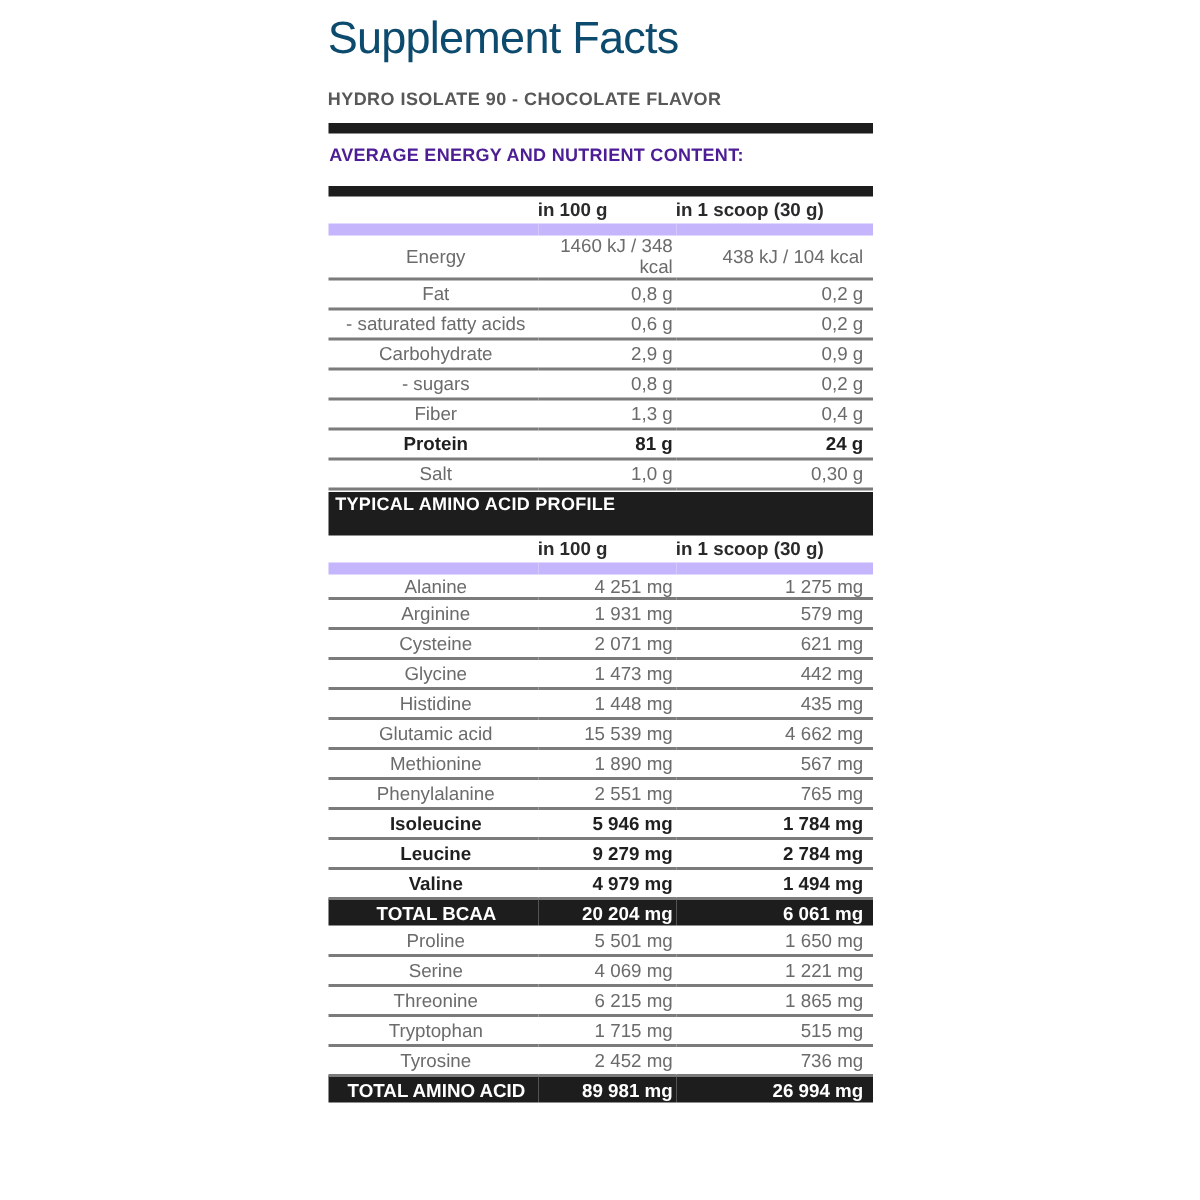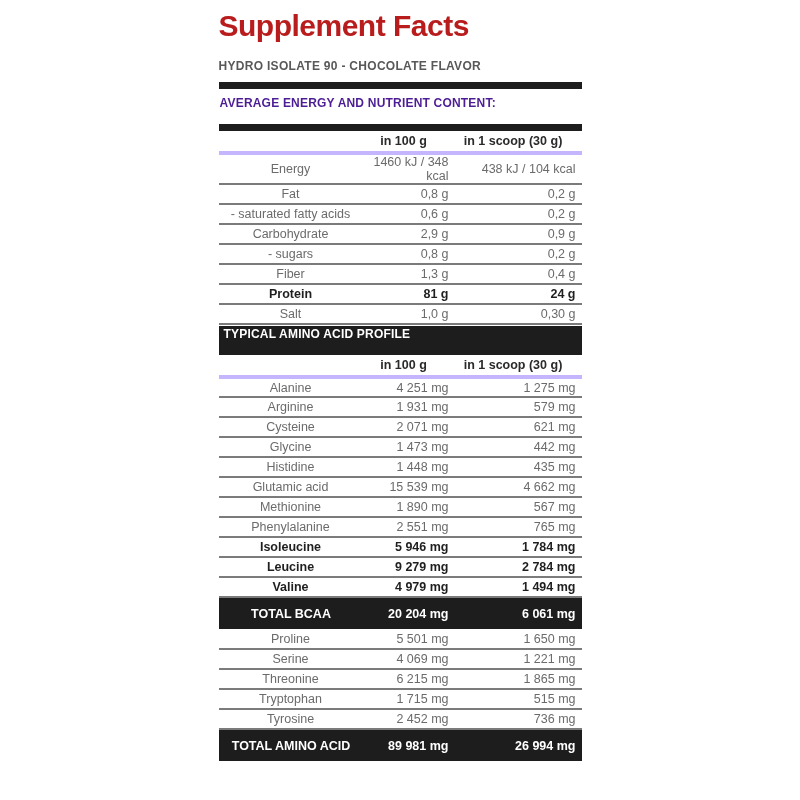--- a/index.html
+++ b/index.html
@@ -11,23 +11,23 @@
   body { height: 800px; overflow: hidden; }
 
   .label-wrap {
     width: 363px;
     margin: 8px auto 0 auto;
     color: #222222;
   }
 
   .sf-title {
     font-size: 30px;
-    font-weight: 700;
+    font-weight: 400;
     letter-spacing: -0.5px;
-    color: #b91c1c;
+    color: #0c4a6e;
     line-height: 36px;
   }
 
   .sf-subtitle {
     margin-top: 15px;
     font-size: 12px;
     font-weight: 700;
     letter-spacing: 0.3px;
     color: #585858;
   }
@@ -65,23 +65,23 @@
   }
   col.c-label { width: 140px; }
   col.c-100   { width: 92px; }
   col.c-scoop { width: 131px; }
 
   th {
     height: 22px;
     font-size: 12.5px;
     font-weight: 700;
     color: #2a2a2a;
-    text-align: center;
+    text-align: left;
     vertical-align: middle;
-    border-bottom: 4px solid #c4b5fd;
+    border-bottom: 8px solid #c4b5fd;
     padding: 0;
   }
   th.h-100   { padding-right: 2px; }
   th.h-scoop { padding-right: 6px; }
 
   td {
     height: 20px;
     font-size: 12.5px;
     color: #6b6b6b;
     vertical-align: middle;
@@ -94,21 +94,21 @@
 
   tr.row-bold td {
     color: #1f1f1f;
     font-weight: 700;
   }
   tr.row-total td {
     background: #1d1d1d;
     color: #ffffff;
     font-weight: 700;
     border-bottom: none;
-    height: 32px;
+    height: 18px;
   }
   tr.row-total td.cell-label { padding-left: 5px; }
 </style>
 </head>
 <body>
 
 <div class="label-wrap">
 
   <div class="sf-title">Supplement Facts</div>
   <div class="sf-subtitle">HYDRO ISOLATE 90 - CHOCOLATE FLAVOR</div>

